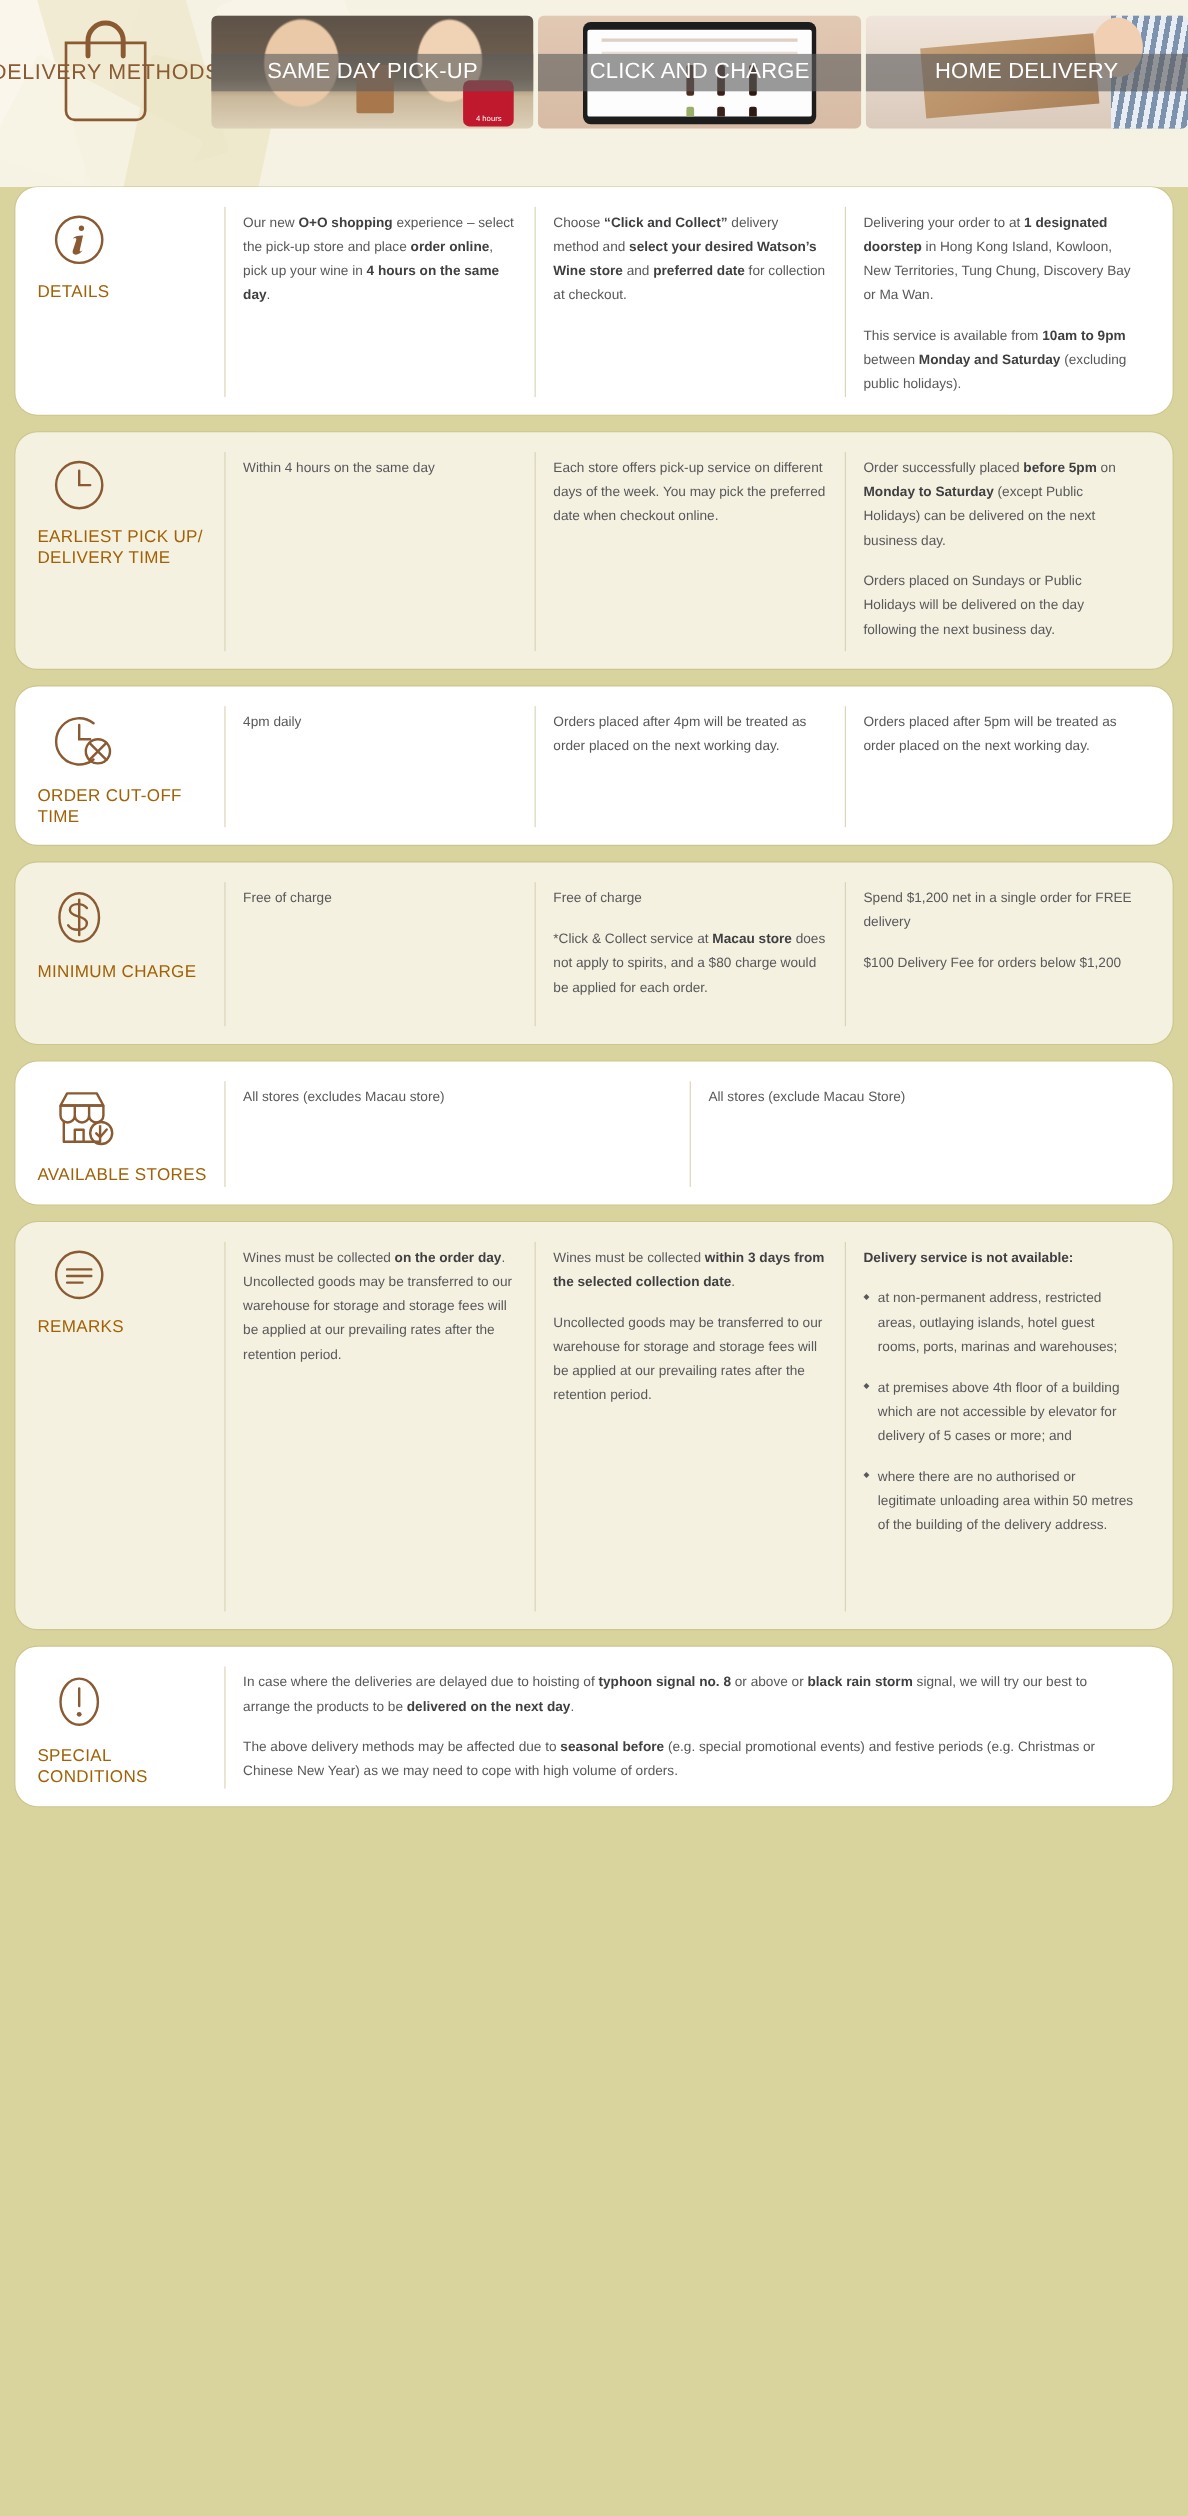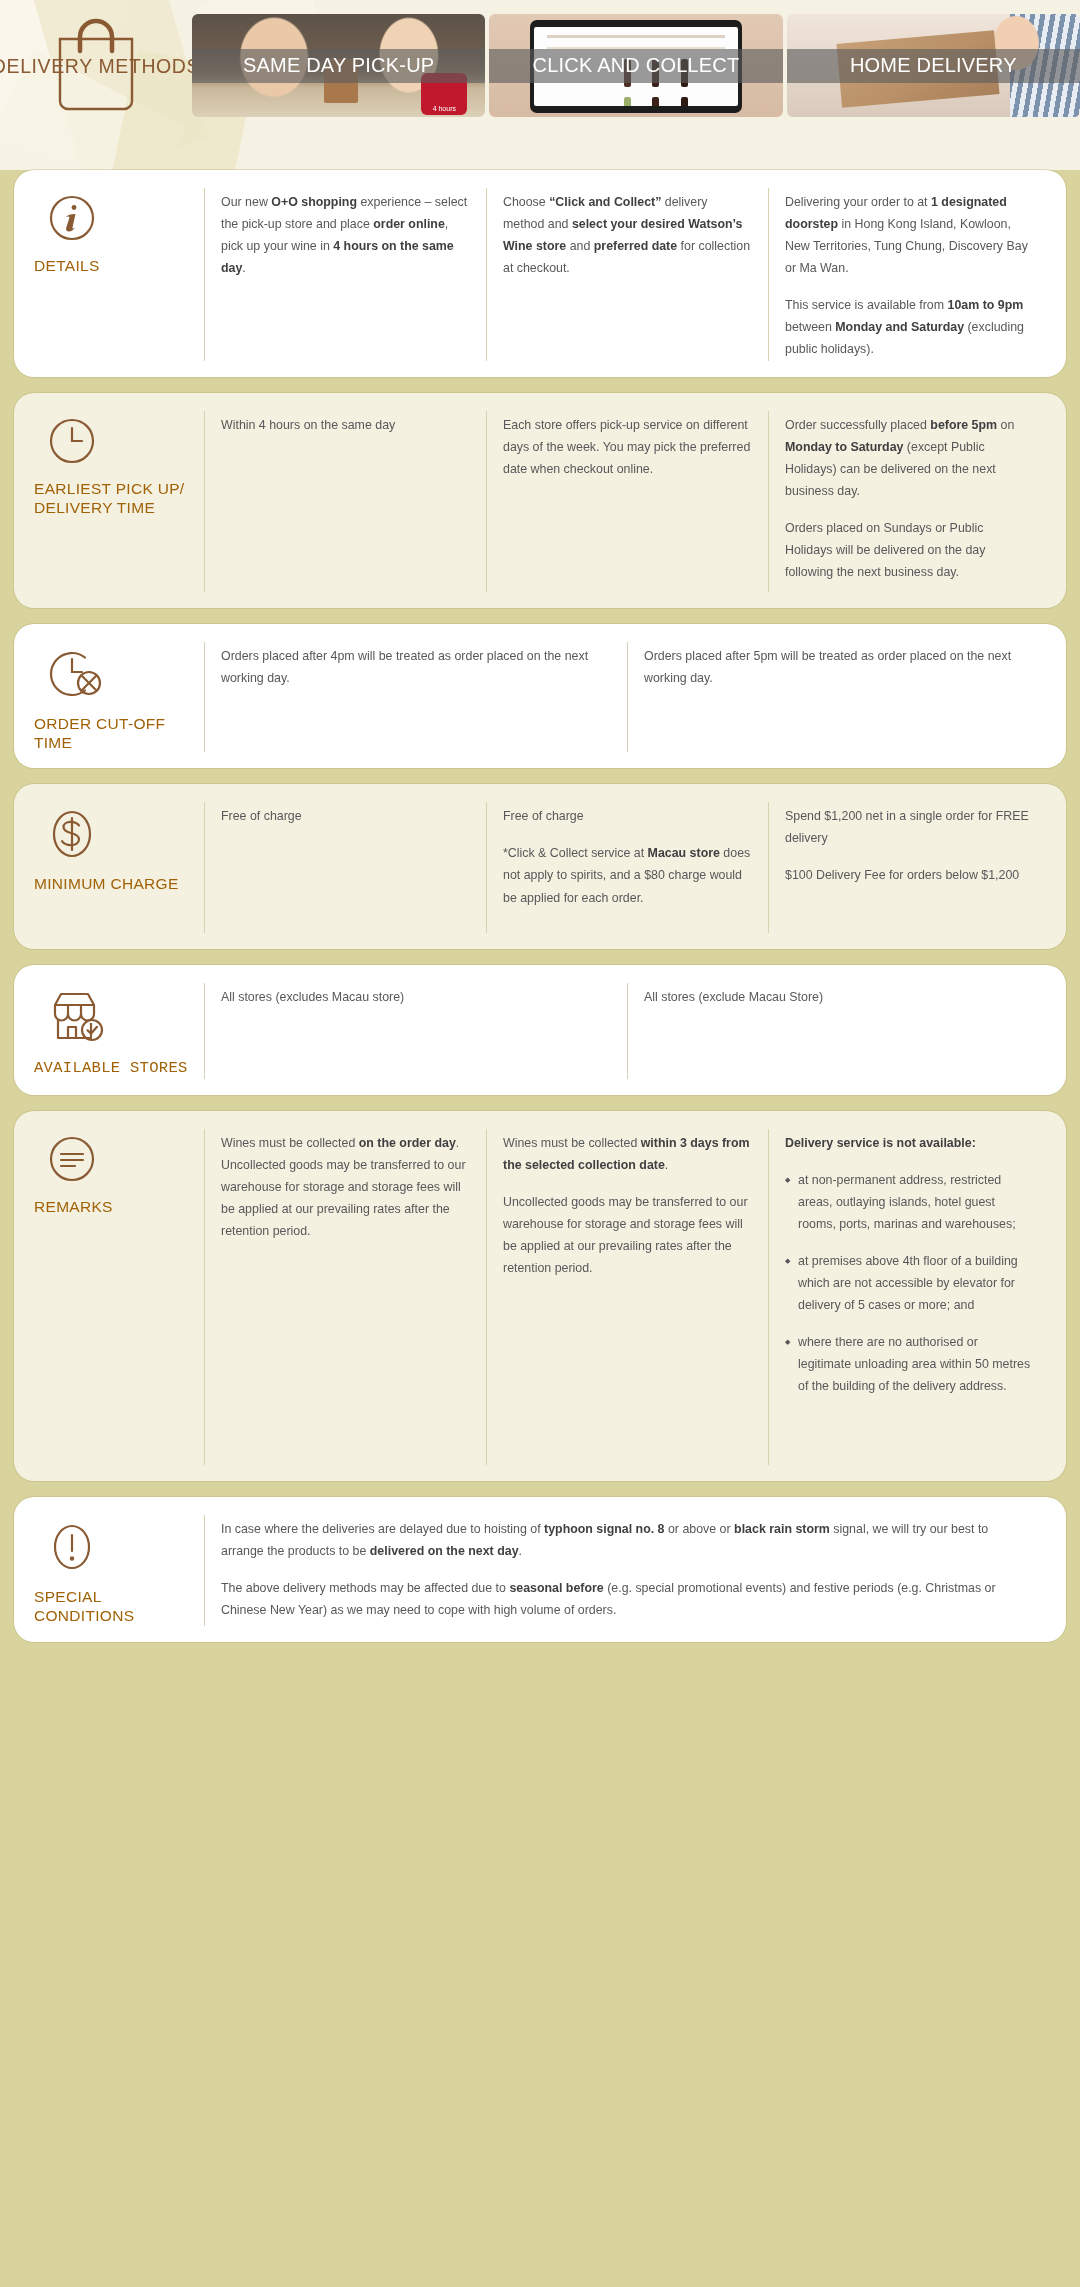--- a/index.html
+++ b/index.html
@@ -231,21 +231,21 @@
               <div class="bar2"></div>
               <div class="bot" style="left:44%;top:32px;height:28px;"></div>
               <div class="bot" style="left:58%;top:32px;height:28px;background:#3a2119;"></div>
               <div class="bot" style="left:72%;top:32px;height:28px;background:#2e1a12;"></div>
               <div class="bot" style="left:44%;top:70px;height:26px;background:#9ab06a;"></div>
               <div class="bot" style="left:58%;top:70px;height:26px;background:#3a2119;"></div>
               <div class="bot" style="left:72%;top:70px;height:26px;background:#2e1a12;"></div>
             </div>
           </div>
         </div>
-        <div class="tab-label">CLICK AND COLLECT</div>
+        <div class="tab-label">CLICK AND CHARGE</div>
       </div>
 
       <div class="tab">
         <div class="photo ph3">
           <div class="shirt"></div>
           <div class="head"></div>
           <div class="box"></div>
         </div>
         <div class="tab-label">HOME DELIVERY</div>
       </div>
@@ -308,20 +308,23 @@
             <svg width="58" height="52" viewBox="0 0 58 52">
         <path d="M37 9.5 A21 21 0 1 0 37 42.5" fill="none" stroke="#8a5a33" stroke-width="2.2" stroke-linecap="round"></path>
         <path d="M24 11 V24 H34" fill="none" stroke="#8a5a33" stroke-width="2.2" stroke-linecap="round"></path>
         <circle cx="41" cy="35" r="11" fill="none" stroke="#8a5a33" stroke-width="2.2"></circle>
         <path d="M33.3 27.3 L48.7 42.7 M48.7 27.3 L33.3 42.7" fill="none" stroke="#8a5a33" stroke-width="2.2" stroke-linecap="round"></path>
       </svg>
           </div>
           <div class="label-text" style="white-space: pre-line;">ORDER CUT-OFF TIME</div>
         </div>
         <div class="cells">
+          <div class="cell">
+            <p>4pm daily</p>
+          </div>
           <div class="cell">
             <p>Orders placed after 4pm will be treated as order placed on the next working day.</p>
           </div>
           <div class="cell">
             <p>Orders placed after 5pm will be treated as order placed on the next working day.</p>
           </div>
         </div>
       </div>
       <div class="row cream" style="min-height: 165px;">
         <div class="label-col">
@@ -354,21 +357,21 @@
             <svg width="58" height="56" viewBox="0 0 58 56">
         <path d="M7 16 L13 5 H40 L46 16 Z" fill="none" stroke="#8a5a33" stroke-width="2.2" stroke-linejoin="round"></path>
         <path d="M7 16 H46" fill="none" stroke="#8a5a33" stroke-width="2.2"></path>
         <path d="M7 16 v9 a6.5 6.5 0 0 0 13 0 v-9 M20 16 v9 a6.5 6.5 0 0 0 13 0 v-9 M33 16 v9 a6.5 6.5 0 0 0 13 0 v-9" fill="none" stroke="#8a5a33" stroke-width="2.2"></path>
         <path d="M10 30 V49 H43 V34" fill="none" stroke="#8a5a33" stroke-width="2.2" stroke-linejoin="round"></path>
         <path d="M20 49 V38 h8 v11" fill="none" stroke="#8a5a33" stroke-width="2.2" stroke-linejoin="round"></path>
         <circle cx="44" cy="41" r="10" fill="none" stroke="#8a5a33" stroke-width="2.2"></circle>
         <path d="M39.5 41.3 L43 44.8 L49 37.8" fill="none" stroke="#8a5a33" stroke-width="2.2" stroke-linecap="round" stroke-linejoin="round"></path>
       </svg>
           </div>
-          <div class="label-text" style="white-space: pre-line; font-family: Liberation Mono, monospace;">AVAILABLE STORES</div>
+          <div class="label-text" style="white-space: pre-line;">AVAILABLE STORES</div>
         </div>
         <div class="cells">
           <div class="cell">
             <p>All stores (excludes Macau store)</p>
           </div>
           <div class="cell">
             <p>All stores (exclude Macau Store)</p>
           </div>
         </div>
       </div>

